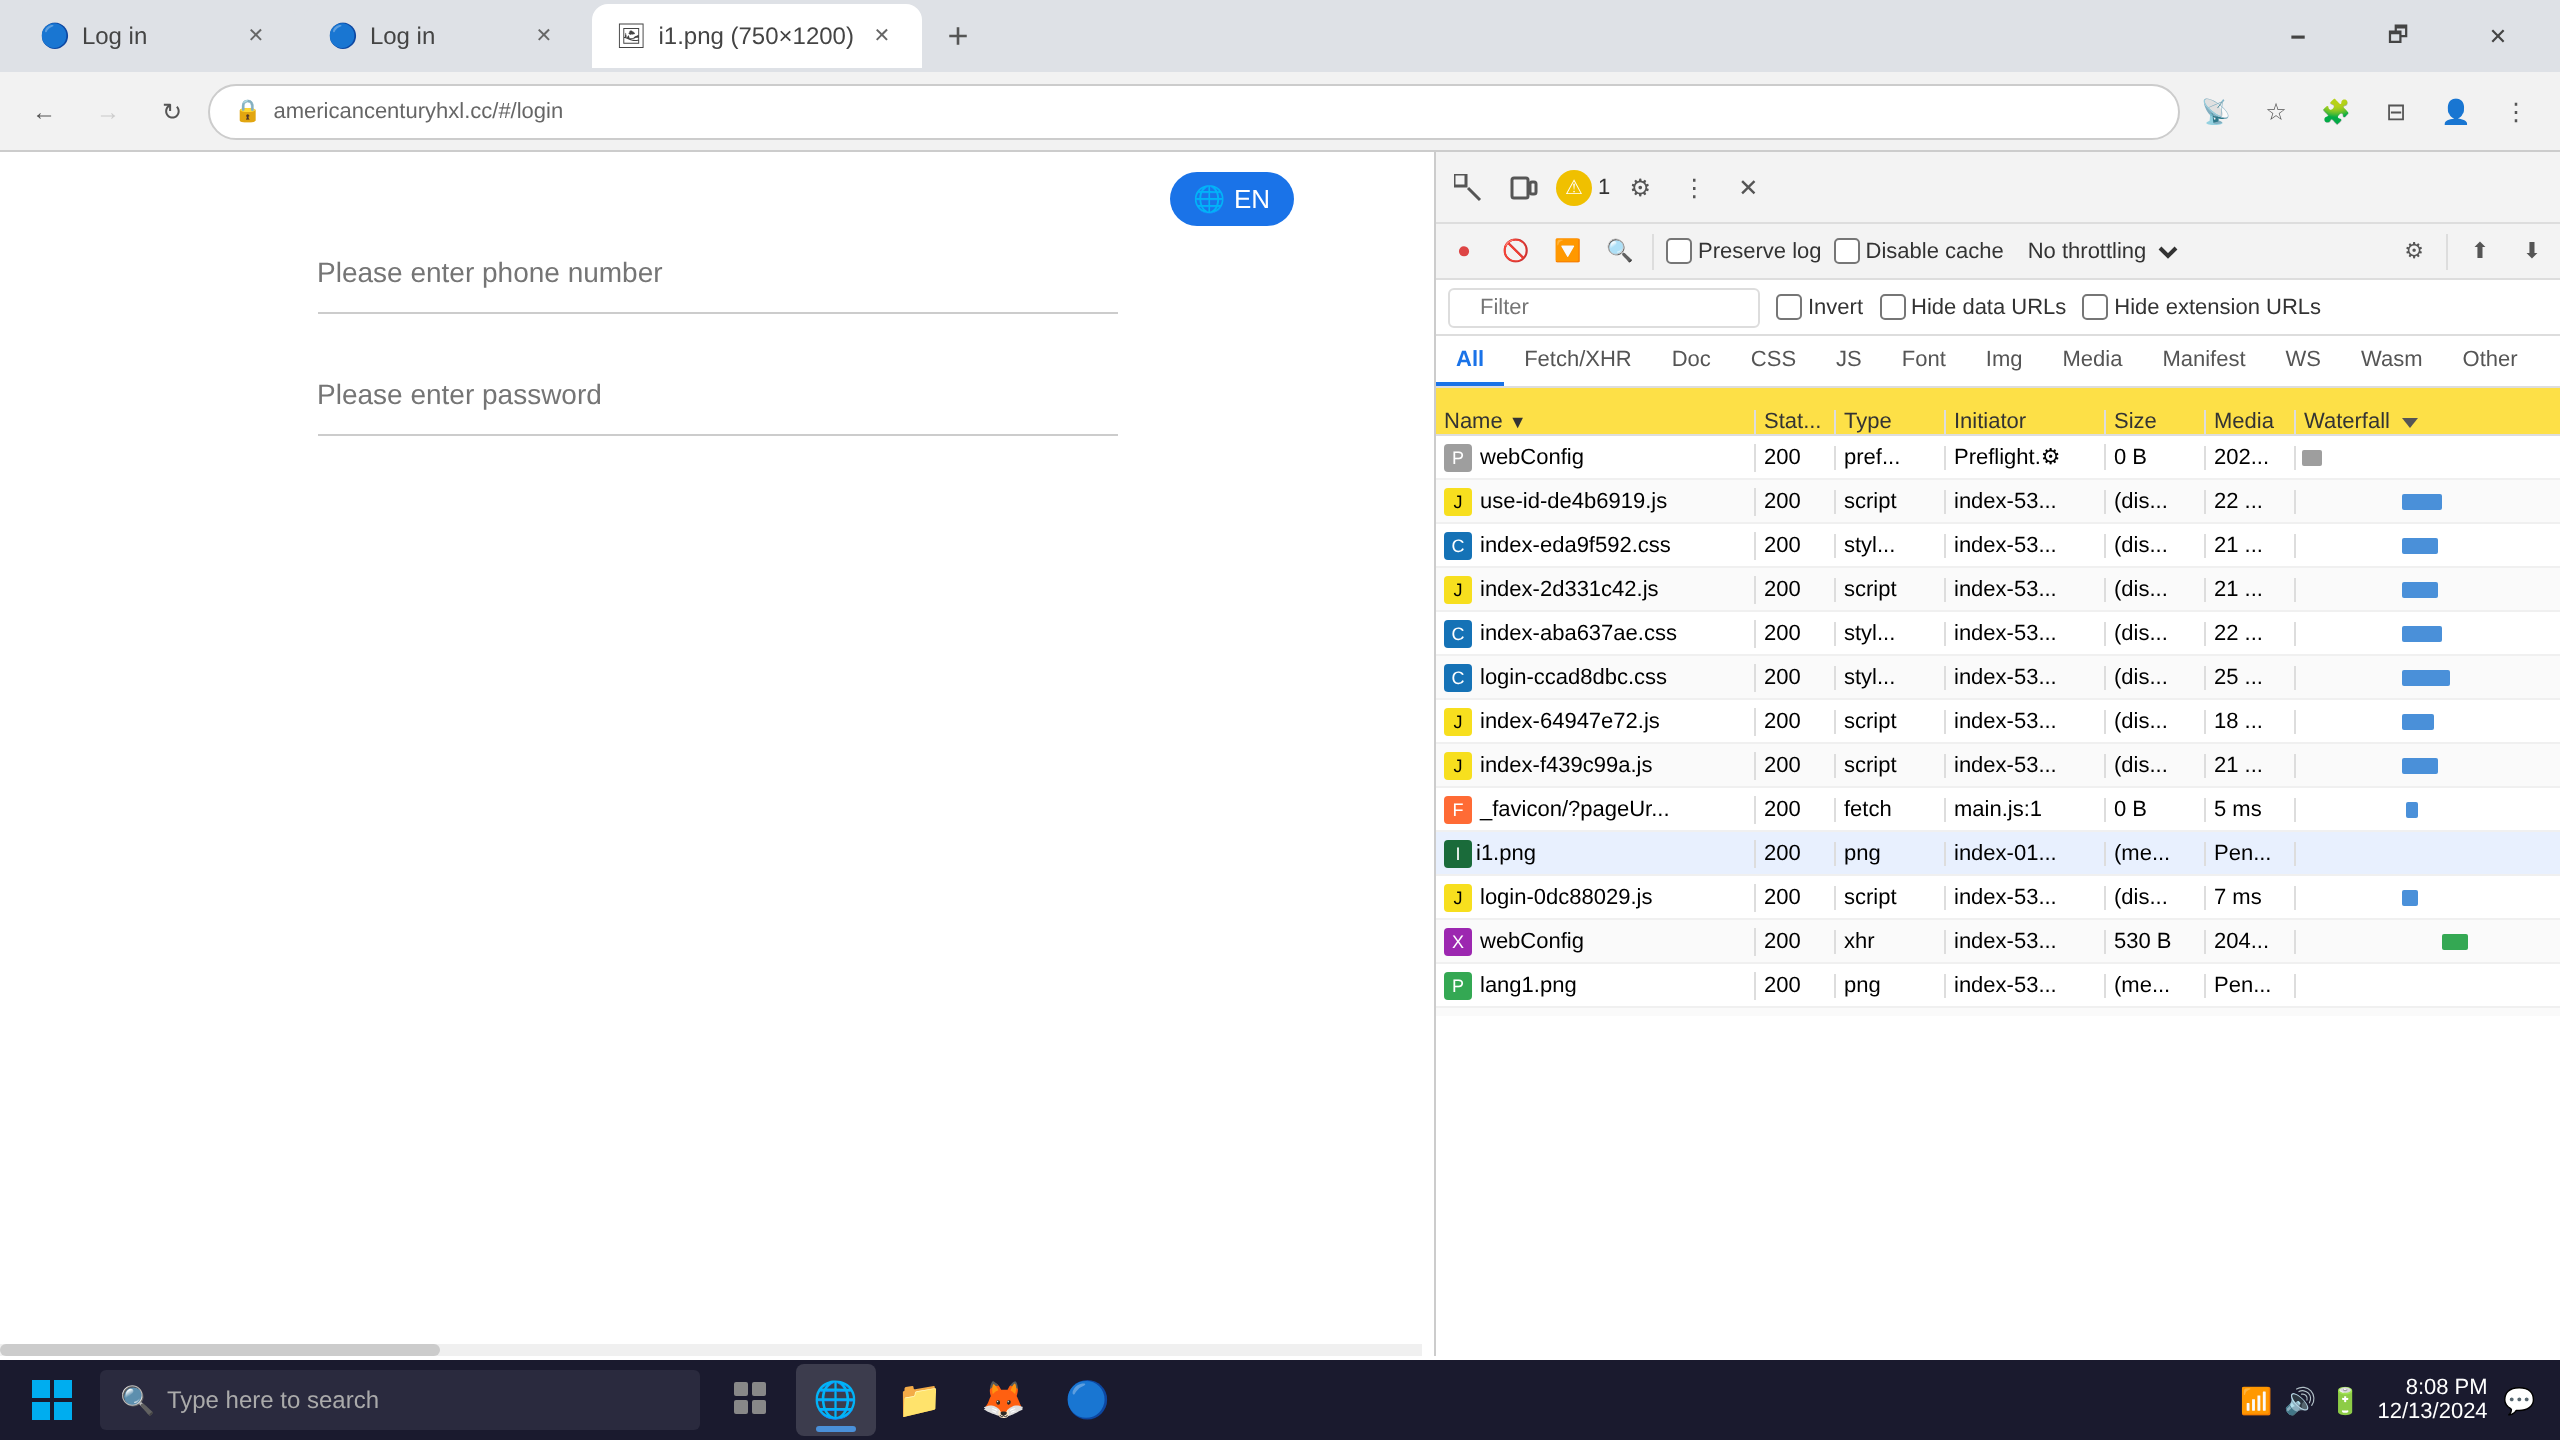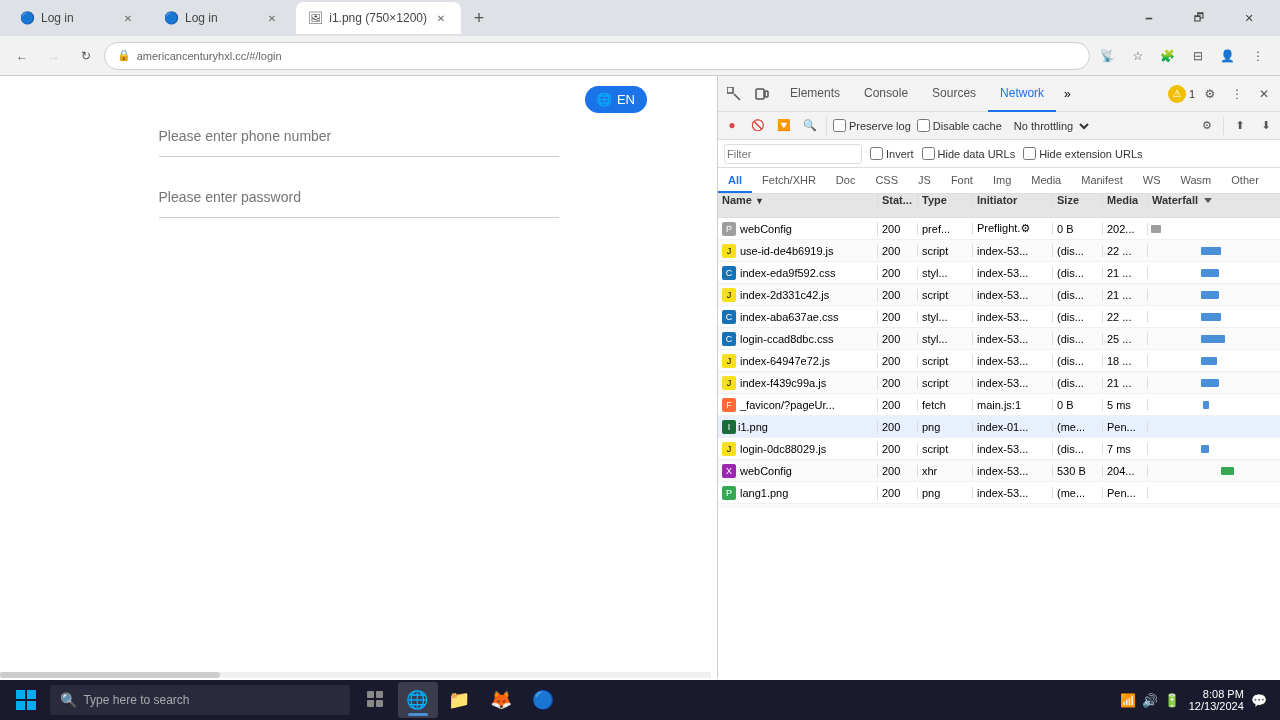--- a/index.html
+++ b/index.html
@@ -42,42 +42,42 @@
     .network-toolbar { display: flex; align-items: center; height: 28px; border-bottom: 1px solid #ddd; padding: 0 4px; gap: 6px; background: #f3f3f3; }
     .network-icon-btn { width: 20px; height: 20px; border-radius: 3px; display: flex; align-items: center; justify-content: center; cursor: pointer; color: #555; font-size: 11px; }
     .record-btn { color: #d44; }
     .checkbox-label { display: flex; align-items: center; gap: 3px; font-size: 11px; color: #333; cursor: pointer; white-space: nowrap; }
     .checkbox-label input { cursor: pointer; }
     .throttle-select { border: none; background: transparent; font-size: 11px; color: #333; cursor: pointer; padding: 0 2px; }
     .settings-icon { margin-left: auto; }
 
     
     .filter-bar { display: flex; align-items: center; height: 28px; border-bottom: 1px solid #ddd; padding: 0 6px; gap: 8px; background: #fff; flex-wrap: nowrap; overflow: hidden; }
-    .filter-input { border: 1px solid #ddd; border-radius: 3px; padding: 2px 2px; font-size: 11px; width: 138px; height: 20px; }
+    .filter-input { border: 1px solid #ddd; border-radius: 3px; padding: 2px 15px; font-size: 11px; width: 156px; height: 20px; }
     .filter-checkbox-label { display: flex; align-items: center; gap: 3px; font-size: 11px; color: #333; white-space: nowrap; cursor: pointer; }
 
     
     .type-filter { display: flex; height: 26px; border-bottom: 1px solid #ddd; background: #fff; overflow-x: auto; }
     .type-btn { padding: 0 10px; height: 100%; display: flex; align-items: center; cursor: pointer; font-size: 11px; color: #555; border-bottom: 2px solid transparent; white-space: nowrap; }
     .type-btn.active { color: #1a73e8; border-bottom: 2px solid #1a73e8; font-weight: 700; }
 
     
     .options-row { display: flex; align-items: center; height: 22px; border-bottom: 1px solid #ddd; padding: 0 6px; gap: 12px; background: #fff; }
     .option-label { display: flex; align-items: center; gap: 3px; font-size: 11px; color: #333; cursor: pointer; }
 
     
     .timeline { height: 50px; border-bottom: 1px solid #ddd; background: #fff; position: relative; overflow: hidden; }
     .timeline-ruler { display: flex; height: 20px; border-bottom: 1px solid #eee; }
     .timeline-mark { flex: 1; border-right: 1px solid #eee; font-size: 9px; color: #888; padding: 3px 2px; }
     .timeline-bar-area { position: relative; height: 30px; }
     .timeline-bar { position: absolute; top: 8px; height: 6px; background: #4a90d9; border-radius: 2px; }
     .timeline-vline { position: absolute; top: 0; width: 1px; background: #1a73e8; height: 100%; }
 
     
-    .table-header { display: flex; height: 24px; background: #e5e5e5; border-bottom: 1px solid #ddd; align-items: flex-start; font-size: 11px; font-weight: 700; color: #333; }
+    .table-header { display: flex; height: 24px; background: #fde047; border-bottom: 1px solid #ddd; align-items: flex-end; font-size: 11px; font-weight: 400; color: #333; }
     .col-name { width: 160px; min-width: 160px; padding: 0 4px; border-right: 1px solid #ddd; overflow: hidden; text-overflow: ellipsis; white-space: nowrap; cursor: pointer; }
     .col-status { width: 40px; min-width: 40px; padding: 0 4px; border-right: 1px solid #ddd; overflow: hidden; cursor: pointer; }
     .col-type { width: 55px; min-width: 55px; padding: 0 4px; border-right: 1px solid #ddd; overflow: hidden; cursor: pointer; }
     .col-initiator { width: 80px; min-width: 80px; padding: 0 4px; border-right: 1px solid #ddd; overflow: hidden; cursor: pointer; }
     .col-size { width: 50px; min-width: 50px; padding: 0 4px; border-right: 1px solid #ddd; overflow: hidden; cursor: pointer; }
     .col-time { width: 45px; min-width: 45px; padding: 0 4px; border-right: 1px solid #ddd; overflow: hidden; cursor: pointer; }
     .col-waterfall { flex: 1; padding: 0 4px; display: flex; align-items: center; cursor: pointer; gap: 4px; }
     .sort-arrow { font-size: 9px; }
 
     
@@ -196,27 +196,20 @@
             <line x1="7" y1="7" x2="13" y2="13" stroke="#555" stroke-width="1.5"></line>
           </svg>
       </div>
       <div class="devtools-icon-btn">
         <svg width="14" height="14" viewBox="0 0 14 14">
             <rect x="1" y="2" width="8" height="10" rx="1" fill="none" stroke="#555" stroke-width="1.5"></rect>
             <rect x="10" y="4" width="3" height="6" rx="1" fill="none" stroke="#555" stroke-width="1.5"></rect>
           </svg>
       </div>
 
-      <div class="devtools-tabs" style="flex:1;display:flex;background:transparent;height:36px;border-bottom:none;">
-        <div class="devtools-tab">Elements</div>
-        <div class="devtools-tab">Console</div>
-        <div class="devtools-tab">Sources</div>
-        <div class="devtools-tab active">Network</div>
-        <div class="devtools-more">»</div>
-      </div>
 
       <div style="display:flex;align-items:center;gap:3px;">
         <div style="background:#f0c000;color:#fff;border-radius:50%;width:18px;height:18px;font-size:10px;display:flex;align-items:center;justify-content:center;">⚠</div>
         <span style="font-size:11px;color:#333;">1</span>
         <div class="devtools-icon-btn">⚙</div>
         <div class="devtools-icon-btn">⋮</div>
         <div class="devtools-icon-btn">✕</div>
       </div>
     </div>
 

